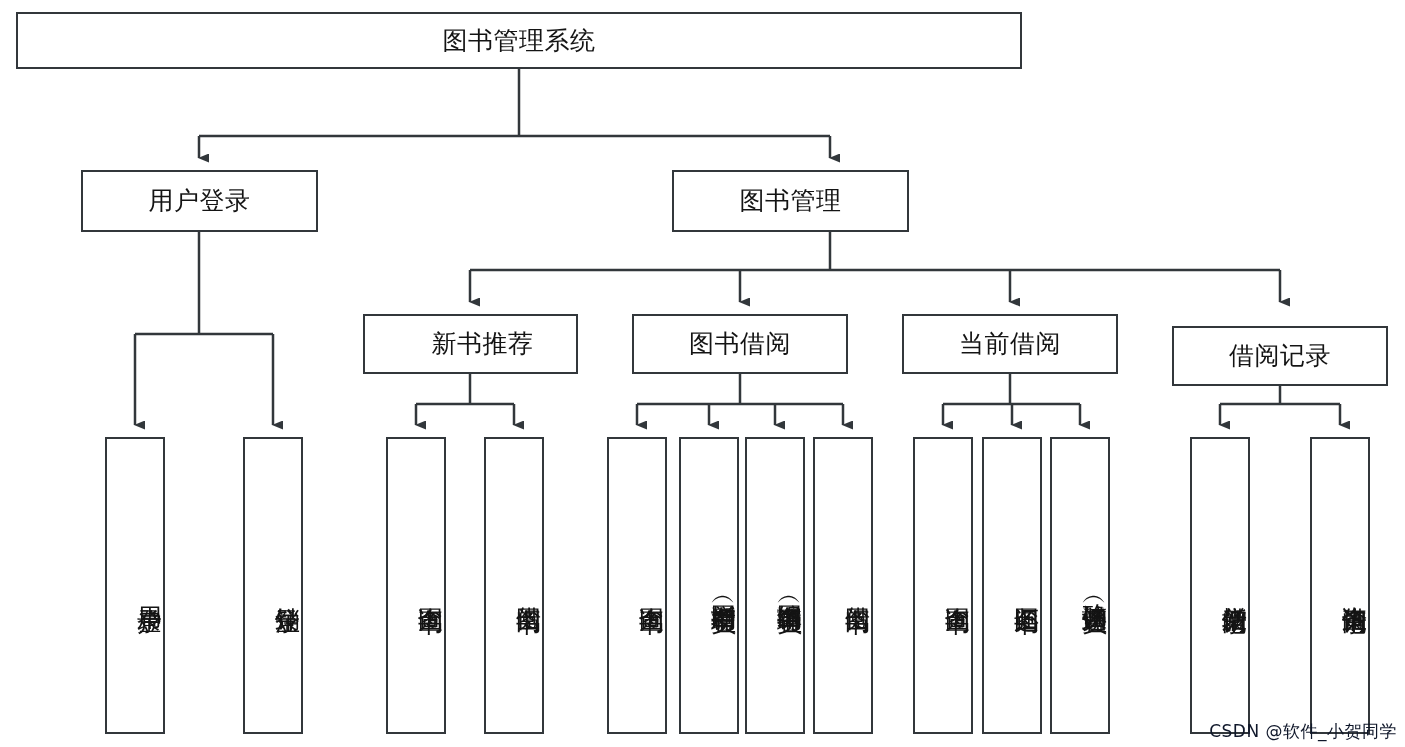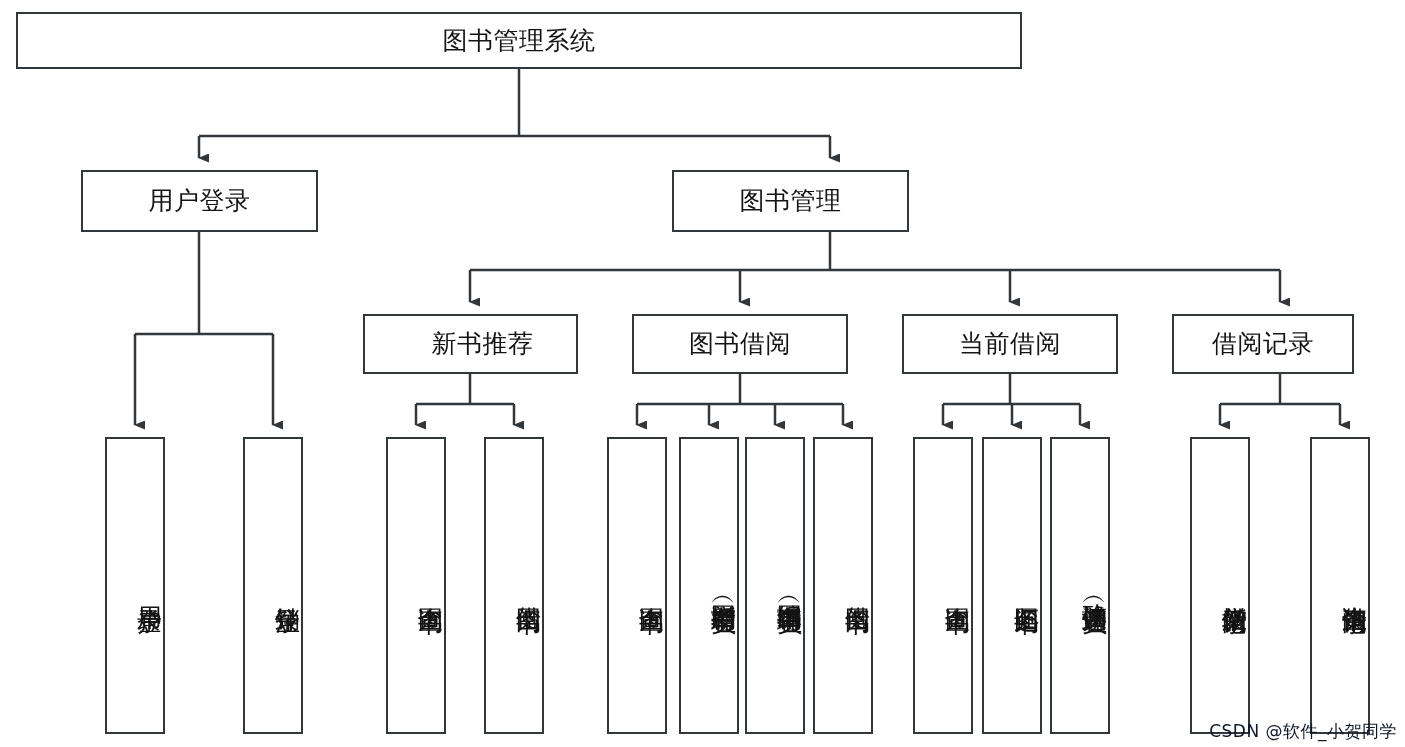--- a/index.html
+++ b/index.html
@@ -134,21 +134,21 @@
 
   <div class="node node-h" style="left:363px; top:314px; width:215px; height:60px;padding-left:24px;">
     <span>新书推荐</span>
   </div>
   <div class="node node-h" style="left:632px; top:314px; width:216px; height:60px;">
     <span>图书借阅</span>
   </div>
   <div class="node node-h" style="left:902px; top:314px; width:216px; height:60px;">
     <span>当前借阅</span>
   </div>
-  <div class="node node-h" style="left:1172px; top:314px; width:182px; height:60px;">
+  <div class="node node-h" style="left:1172px; top:326px; width:216px; height:60px;">
     <span>借阅记录</span>
   </div>
 
   <div class="node node-v" style="left:105px; top:437px; width:60px; height:297px;">
     <span class="node-v-inner">用户登录</span>
   </div>
   <div class="node node-v" style="left:243px; top:437px; width:60px; height:297px;">
     <span class="node-v-inner">注销登录</span>
   </div>
 

